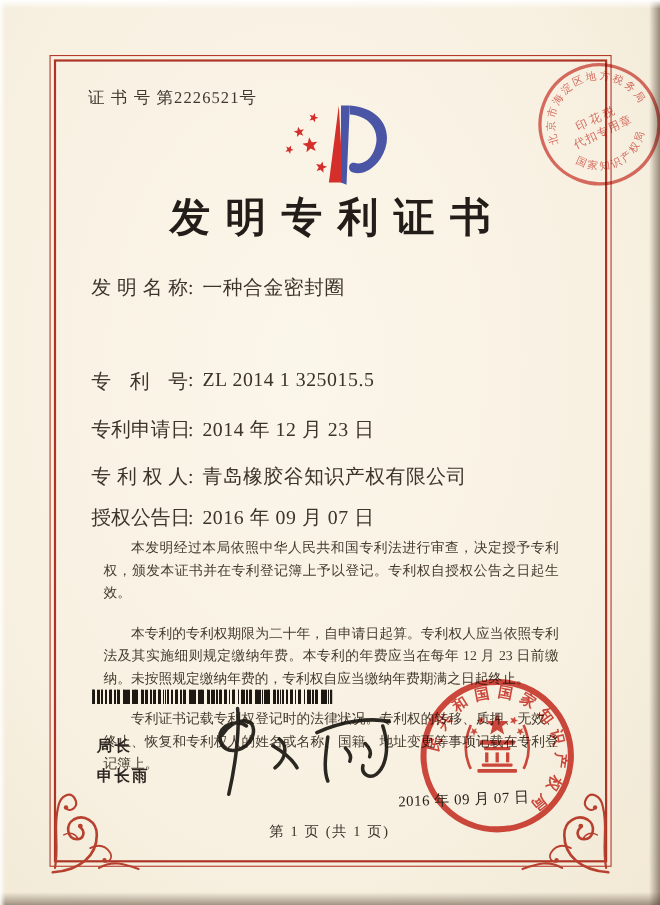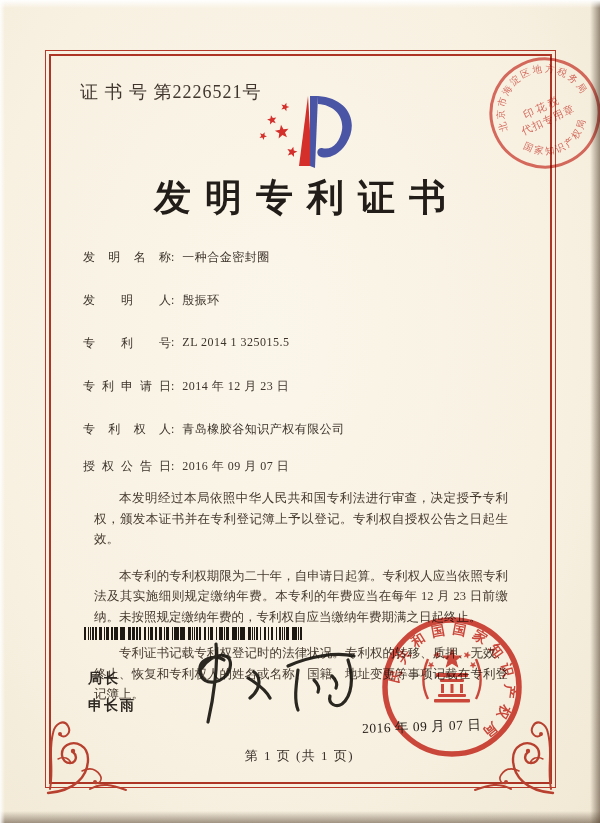--- a/index.html
+++ b/index.html
@@ -13,28 +13,28 @@
   .edge-left{left:0;top:0;width:5px;height:100%;background:linear-gradient(90deg,rgba(255,255,255,.9),rgba(255,255,255,0));}
   .edge-right{right:0;top:0;width:10px;height:100%;background:linear-gradient(270deg,rgba(74,55,38,.55),rgba(74,55,38,0));}
   .edge-bottom{left:0;bottom:0;width:100%;height:12px;background:linear-gradient(0deg,rgba(74,55,38,.5),rgba(74,55,38,0));}
 
   .frame-outer{position:absolute;left:45px;top:50px;width:509px;height:736px;border:1px solid #b5392b;}
   .frame-inner{position:absolute;left:3px;top:3px;right:3px;bottom:3px;border:2px solid #ad3526;}
   .corner{position:absolute;width:96px;height:96px;}
   .corner-bl{left:-8px;bottom:-10px;}
   .corner-br{right:-8px;bottom:-10px;transform:scaleX(-1);}
 
-  .cert-no{position:absolute;left:80px;top:80px;font-size:18px;color:#40362d;letter-spacing:1px;text-align:right;}
+  .cert-no{position:absolute;left:80px;top:80px;font-size:15px;color:#40362d;letter-spacing:1px;text-align:right;}
 
   .logo{position:absolute;left:252px;top:90px;}
 
   .title{position:absolute;left:0;top:173px;width:100%;text-align:center;
     font-size:37px;font-weight:600;color:#221d18;letter-spacing:14px;text-indent:14px;}
 
-  .field-row{position:absolute;left:83px;font-size:12px;color:#3c332a;white-space:nowrap;}
+  .field-row{position:absolute;left:83px;font-size:18px;color:#3c332a;white-space:nowrap;}
   .flabel{display:inline-block;width:88px;text-align:justify;text-align-last:justify;vertical-align:top;}
   .fcolon{display:inline-block;margin-right:8px;}
   .fvalue{letter-spacing:.5px;}
 
   .body-text{position:absolute;left:78px;top:472px;width:446px;font-size:12.5px;
     line-height:20.5px;color:#453a2e;text-align:justify;}
   .body-text p{margin:16px;text-indent:2em;}
 
   .barcode{position:absolute;left:84px;top:627px;width:218px;height:13px;
     background:
@@ -109,23 +109,20 @@
     <use href="#st-logo" transform="translate(20,30) scale(0.62) rotate(-12)" fill="#d42f2a"></use>
     <use href="#st-logo" transform="translate(11,46) scale(0.5) rotate(25)" fill="#d42f2a"></use>
     <use href="#st-logo" transform="translate(30,42) scale(0.9) rotate(-8)" fill="#d42f2a"></use>
     <use href="#st-logo" transform="translate(40,62) scale(0.68) rotate(14)" fill="#d42f2a"></use>
   </svg>
 
   <div class="title">发明专利证书</div>
 
   <div class="field-row" style="top:249px">
     <span class="flabel">发明名称</span><span class="fcolon">:</span><span class="fvalue">一种合金密封圈</span>
-  </div>
-  <div class="field-row" style="top:292px">
-    <span class="flabel">发明人</span><span class="fcolon">:</span><span class="fvalue">殷振环</span>
   </div>
   <div class="field-row" style="top:335px">
     <span class="flabel">专利号</span><span class="fcolon">:</span><span class="fvalue">ZL 2014 1 325015.5</span>
   </div>
   <div class="field-row" style="top:378px">
     <span class="flabel">专利申请日</span><span class="fcolon">:</span><span class="fvalue">2014 年 12 月 23 日</span>
   </div>
   <div class="field-row" style="top:421px">
     <span class="flabel">专利权人</span><span class="fcolon">:</span><span class="fvalue">青岛橡胶谷知识产权有限公司</span>
   </div>

